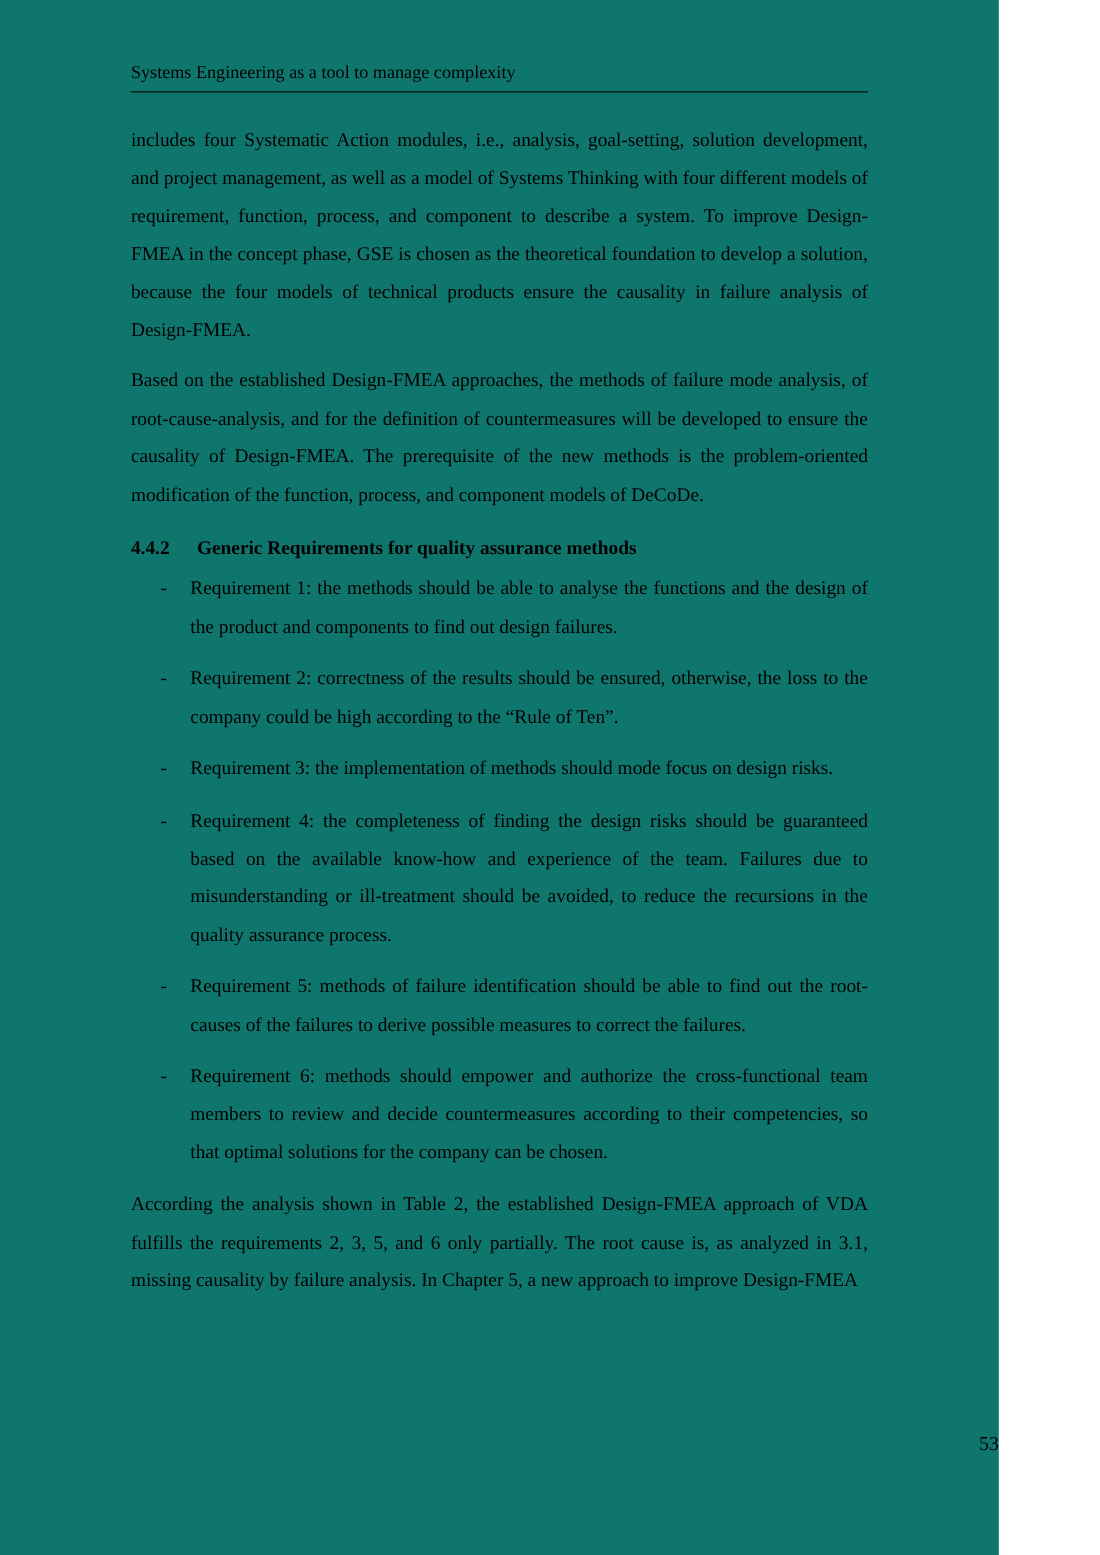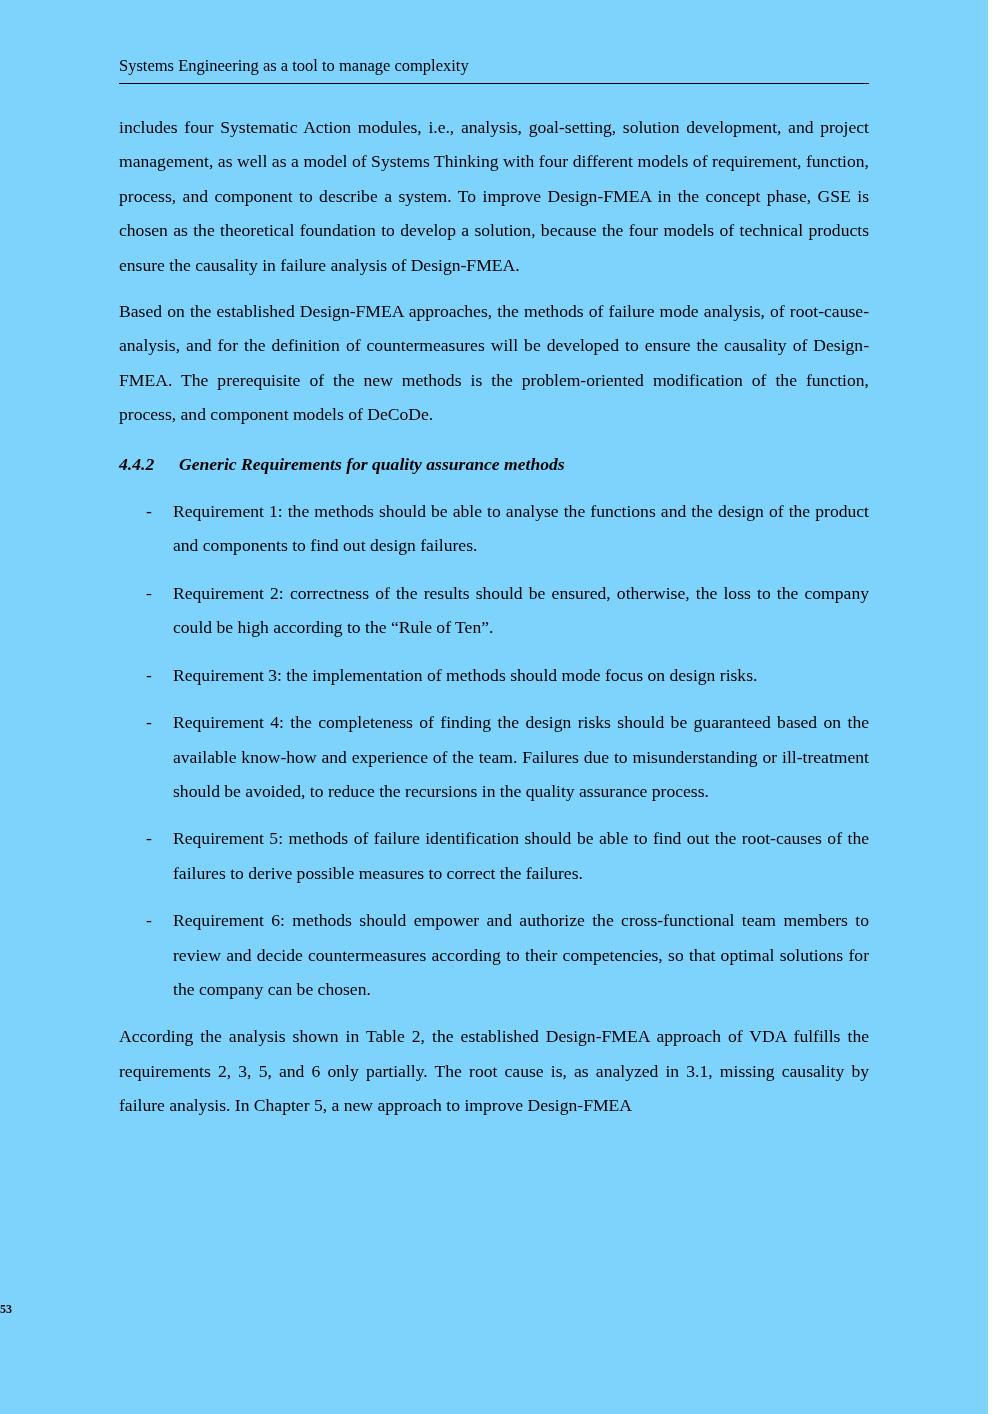--- a/index.html
+++ b/index.html
@@ -8,23 +8,23 @@
     background: #ffffff;
   }
   body {
     width: 1000px;
     height: 1414px;
     font-family: "Liberation Serif", "DejaVu Serif", serif;
     color: #000000;
   }
   .page {
     position: relative;
-    width: 988px;
+    width: 908px;
     height: 1414px;
-    background: #7dd3fc;
+    background: #0f766e;
     overflow: hidden;
   }
   .running-header {
     position: absolute;
     left: 119px;
     right: 119px;
     top: 56px;
     font-size: 16.5px;
     line-height: 20px;
     padding-bottom: 7px;
@@ -37,23 +37,22 @@
     top: 110px;
     font-size: 17.6px;
     line-height: 34.4px;
   }
   .para {
     margin: 0 0 12px 0;
     text-align: justify;
   }
   .section-heading {
     font-weight: bold;
-    margin: 15px 0 13px 0;
+    margin: 15px 0 2px 0;
     font-size: 17.6px;
-    font-style: italic;
   }
   .section-heading .num {
     display: inline-block;
     width: 60px;
   }
   .req-list {
     margin: 0;
     padding: 0;
   }
   .req {
@@ -68,23 +67,22 @@
   }
   .req .text {
     flex: 1;
     text-align: justify;
   }
   .page-number {
     position: absolute;
     left: 0;
     right: 0;
     top: 1302px;
-    text-align: left;
-    font-size: 12px;
-    font-weight: bold;
+    text-align: right;
+    font-size: 18px;
   }
 </style>
 </head>
 <body>
 
 <div class="page">
 
   <div class="running-header">Systems Engineering as a tool to manage complexity</div>
 
   <div class="content">

